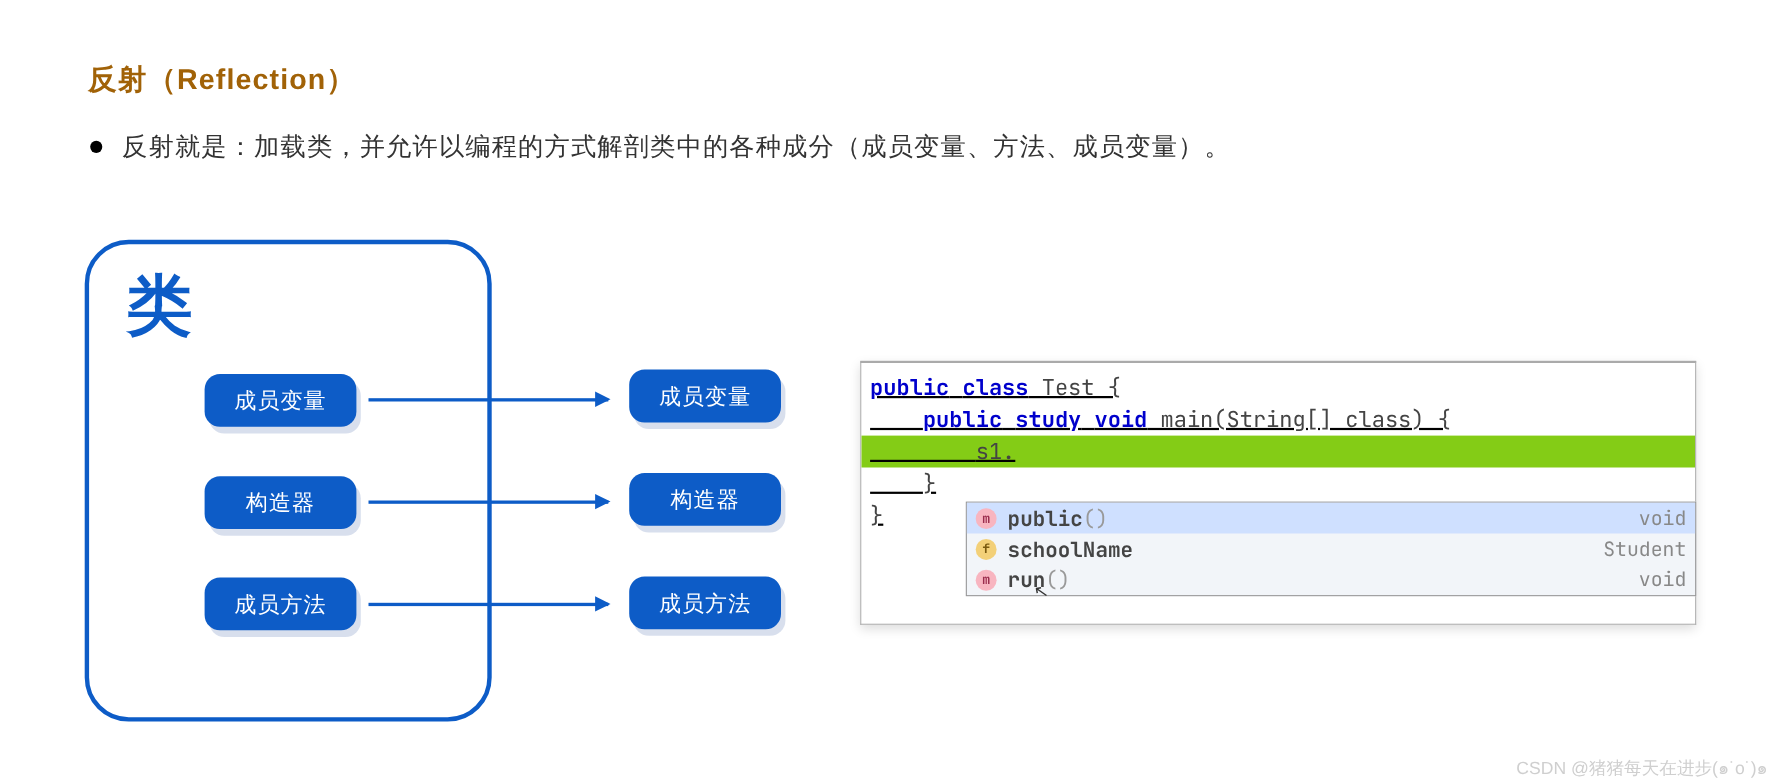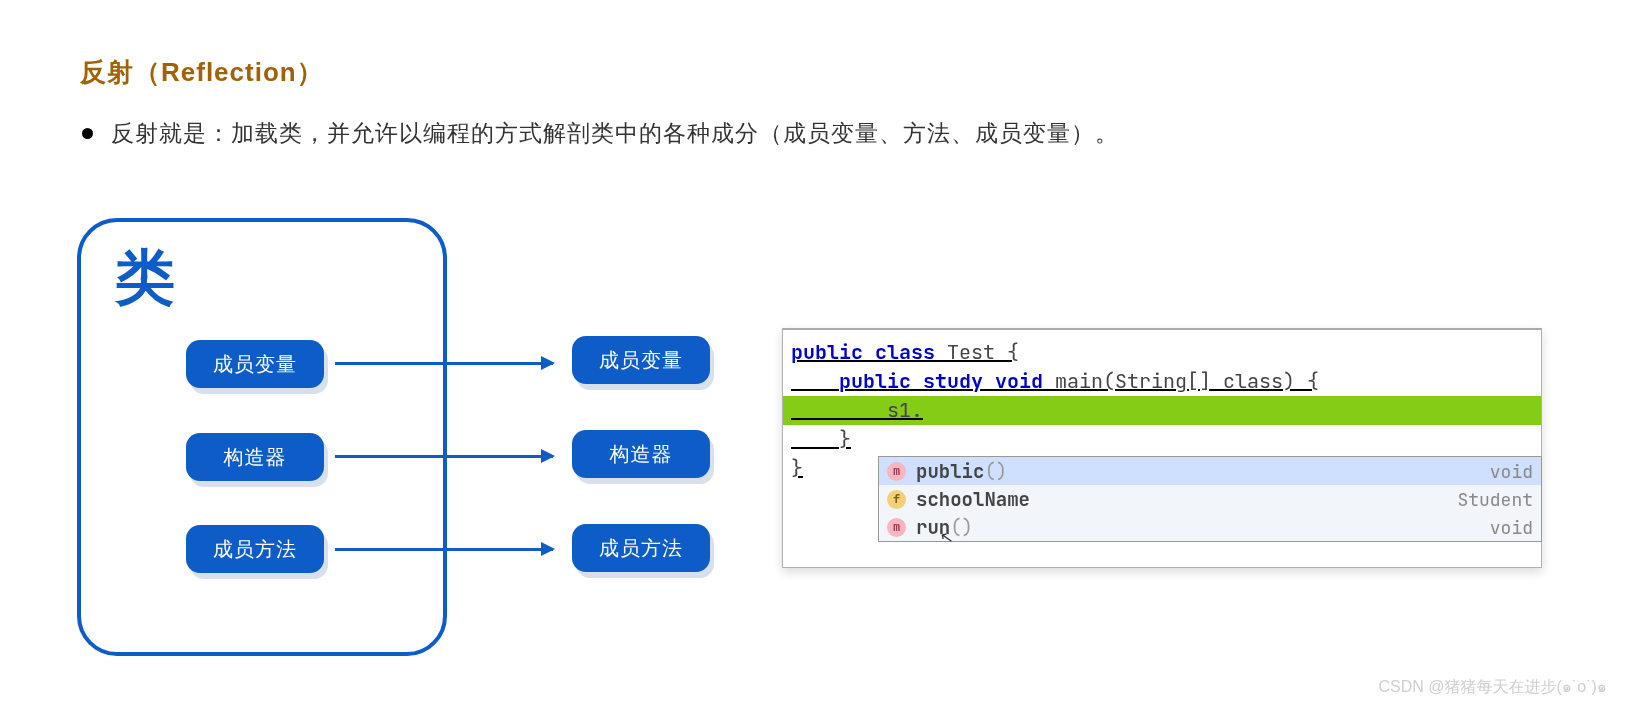--- a/index.html
+++ b/index.html
@@ -142,21 +142,21 @@
     position: absolute;
     left: 940px;
     top: 528px;
     font-size: 16px;
     color:#333;
     transform: rotate(-10deg);
   }
   .watermark {
     position: absolute;
     right: 20px;
-    bottom: 12px;
+    bottom: 0;
     color: #cfcfcf;
     font-size: 16px;
   }
 </style>
 </head>
 <body>
 
 <div class="title">反射（Reflection）</div>
 
 <div class="bullet-row">

